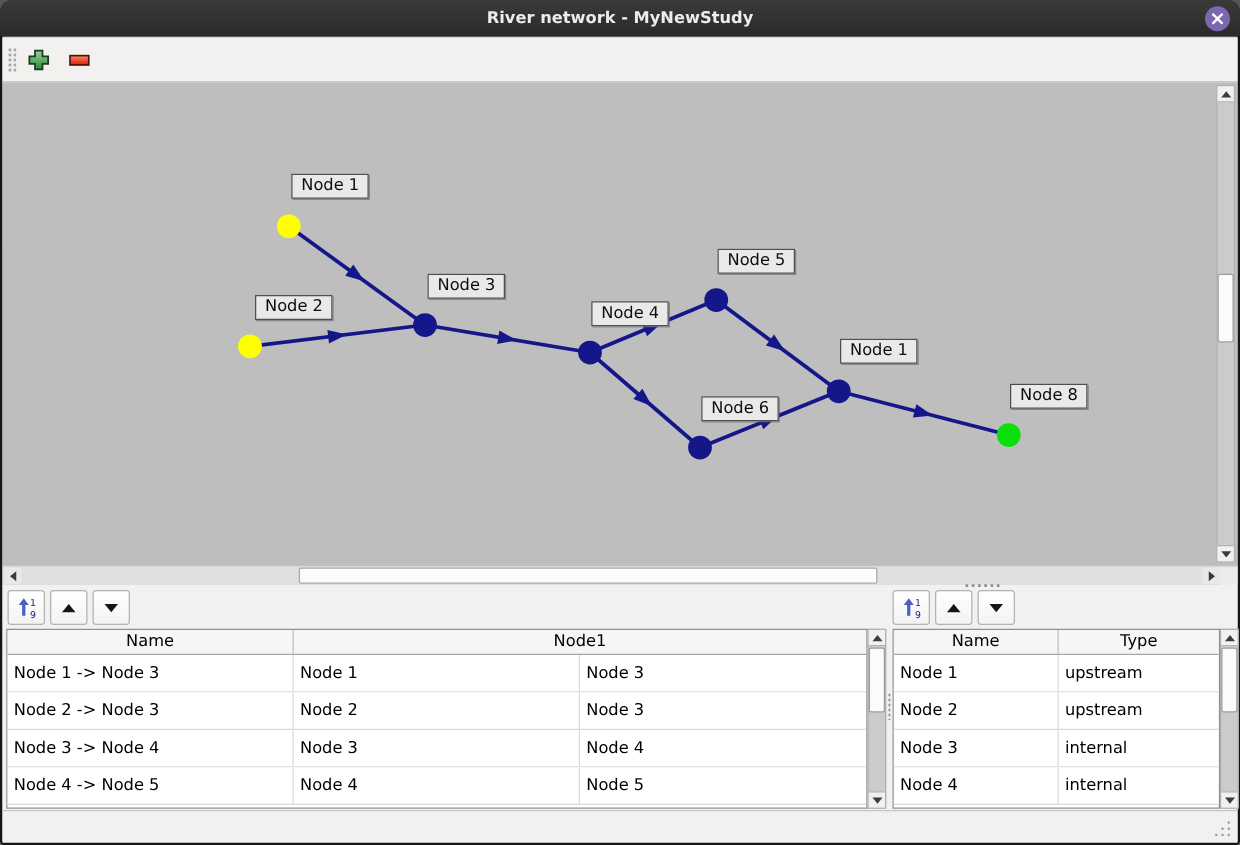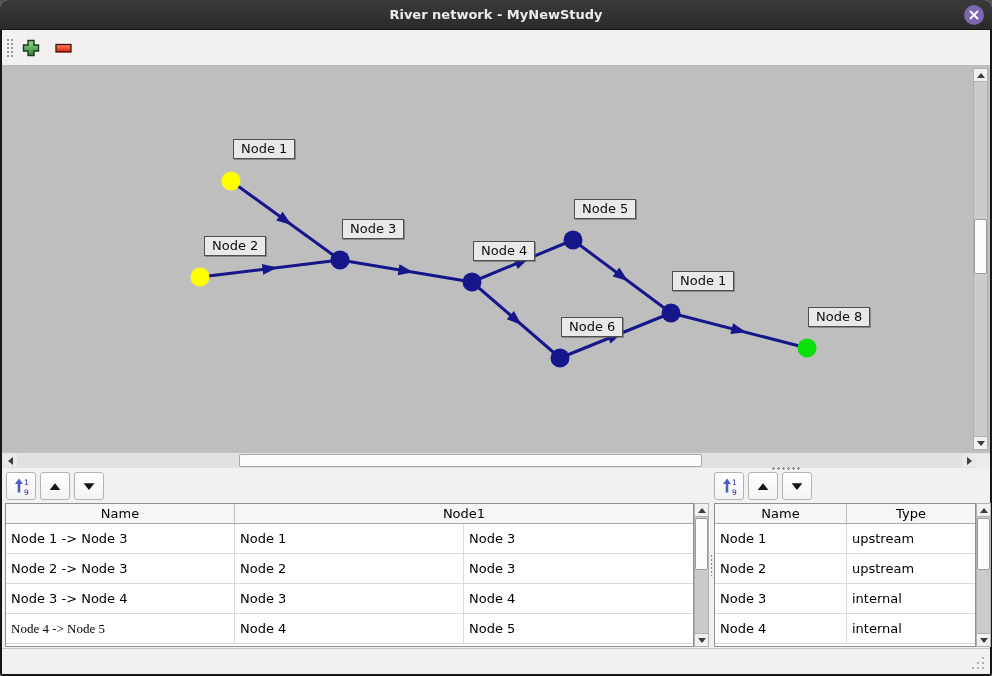--- a/index.html
+++ b/index.html
@@ -302,21 +302,21 @@
             <div class="dcell" style="width: 229px;">Node 2 -&gt; Node 3</div>
             <div class="dcell" style="width: 229px;">Node 2</div>
             <div class="dcell">Node 3</div>
           </div>
           <div class="drow">
             <div class="dcell" style="width: 229px;">Node 3 -&gt; Node 4</div>
             <div class="dcell" style="width: 229px;">Node 3</div>
             <div class="dcell">Node 4</div>
           </div>
           <div class="drow">
-            <div class="dcell" style="width: 229px; font-family: Liberation Serif, serif;">Node 4 -&gt; Node 5</div>
+            <div class="dcell" style="width: 229px;">Node 4 -&gt; Node 5</div>
             <div class="dcell" style="width: 229px;">Node 4</div>
             <div class="dcell">Node 5</div>
           </div>
         </div>
     </div>
     <div class="sb-v table-sb left-sb">
       <div class="sb-btn top" style="height:13px;">
           <span class="tri tri-up"></span>
         </div>
       <div class="sb-thumb-v" style="top:14px; height:52px;"></div>

